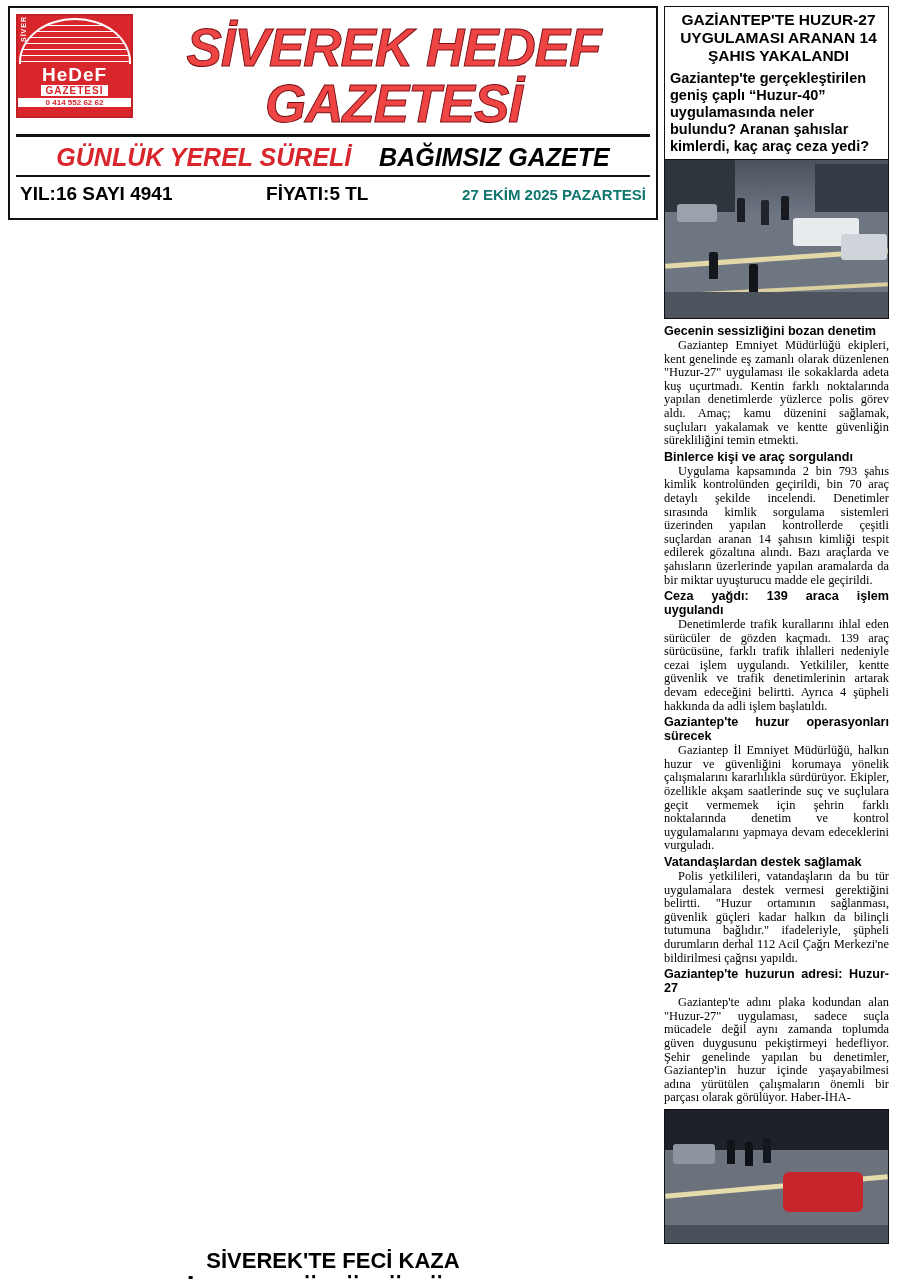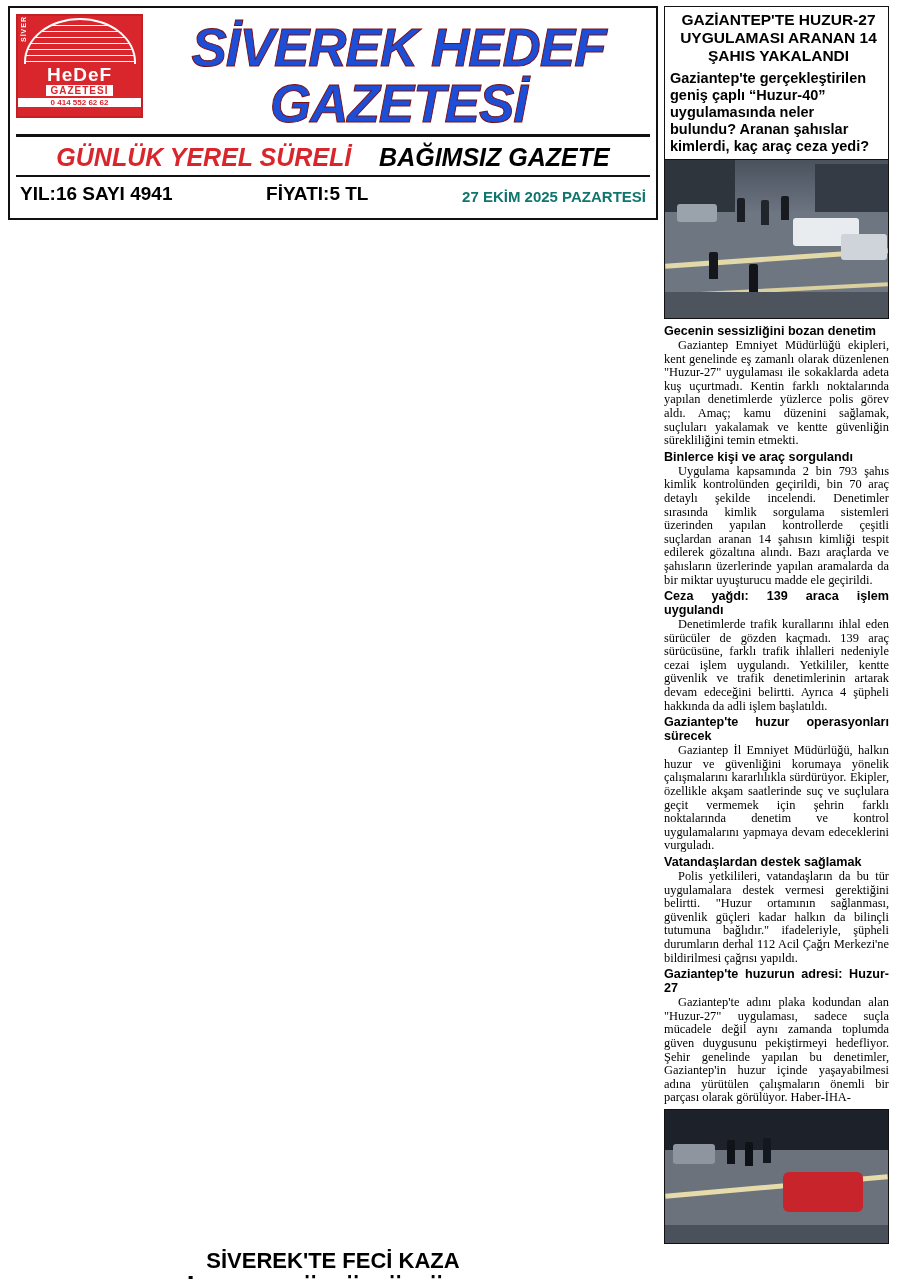--- a/index.html
+++ b/index.html
@@ -21,21 +21,21 @@
 
   
   .masthead {
     border:2px solid #111;
     padding:4px 6px 2px 6px;
     position:relative;
     height:214px;
   }
   .mh-inner { display:flex; align-items:flex-start; }
   .logo {
-    width:127px; height:104px;
+    width:117px; height:104px;
     border:2px solid #c32026;
     background:#d8262c;
     color:#fff;
     display:flex; flex-direction:column;
     align-items:center; justify-content:flex-start;
     position:relative;
     margin-top:2px;
     overflow:hidden;
   }
   .logo-arc {
@@ -67,34 +67,34 @@
     font-family:"Liberation Sans", sans-serif;
     font-size:7px; font-weight:bold; color:#fff;
     transform:rotate(-90deg); transform-origin:left top;
     letter-spacing:1px;
   }
   .mh-title-wrap { flex:1; text-align:center; padding-left:4px; }
   .mh-title {
     font-family:"Liberation Sans", sans-serif;
     font-style:italic; font-weight:bold;
     font-size:53px; line-height:56px;
-    color:#1d4ed8;
+    color:#ef4444;
     letter-spacing:-1px;
     -webkit-text-stroke:1px #7a0f13;
     margin-top:8px;
   }
   .mh-rule { border-top:3px solid #111; margin:2px 0 0 0; }
   .mh-sub {
     font-family:"Liberation Sans", sans-serif;
     font-style:italic; font-weight:bold; font-size:25px;
     color:#d8262c; text-align:center; margin-top:6px;
   }
   .mh-sub .b { color:#000000; }
   .mh-bottom {
-    display:flex; align-items:flex-end; justify-content:space-between;
+    display:flex; align-items:center; justify-content:space-between;
     margin-top:6px; padding:0 4px;
   }
   .mh-b-left, .mh-b-mid {
     font-family:"Liberation Sans", sans-serif;
     font-weight:bold; font-size:19px;
   }
   .mh-b-right {
     font-family:"Liberation Sans", sans-serif;
     font-weight:bold; font-size:15px; color:#0f766e;
   }

